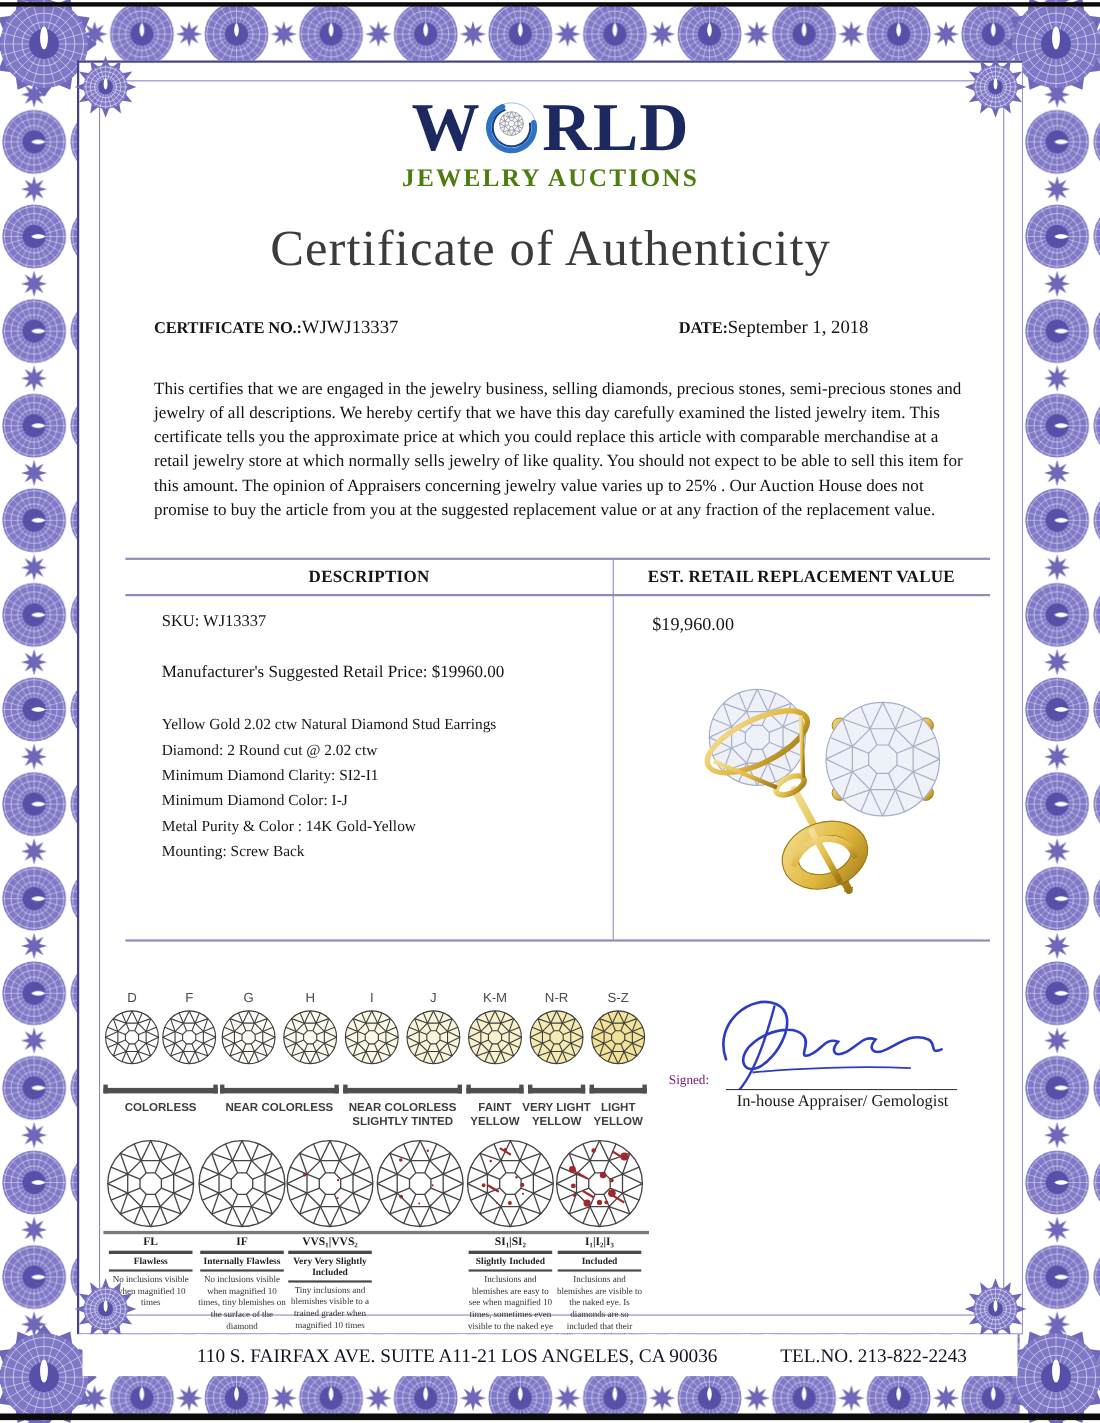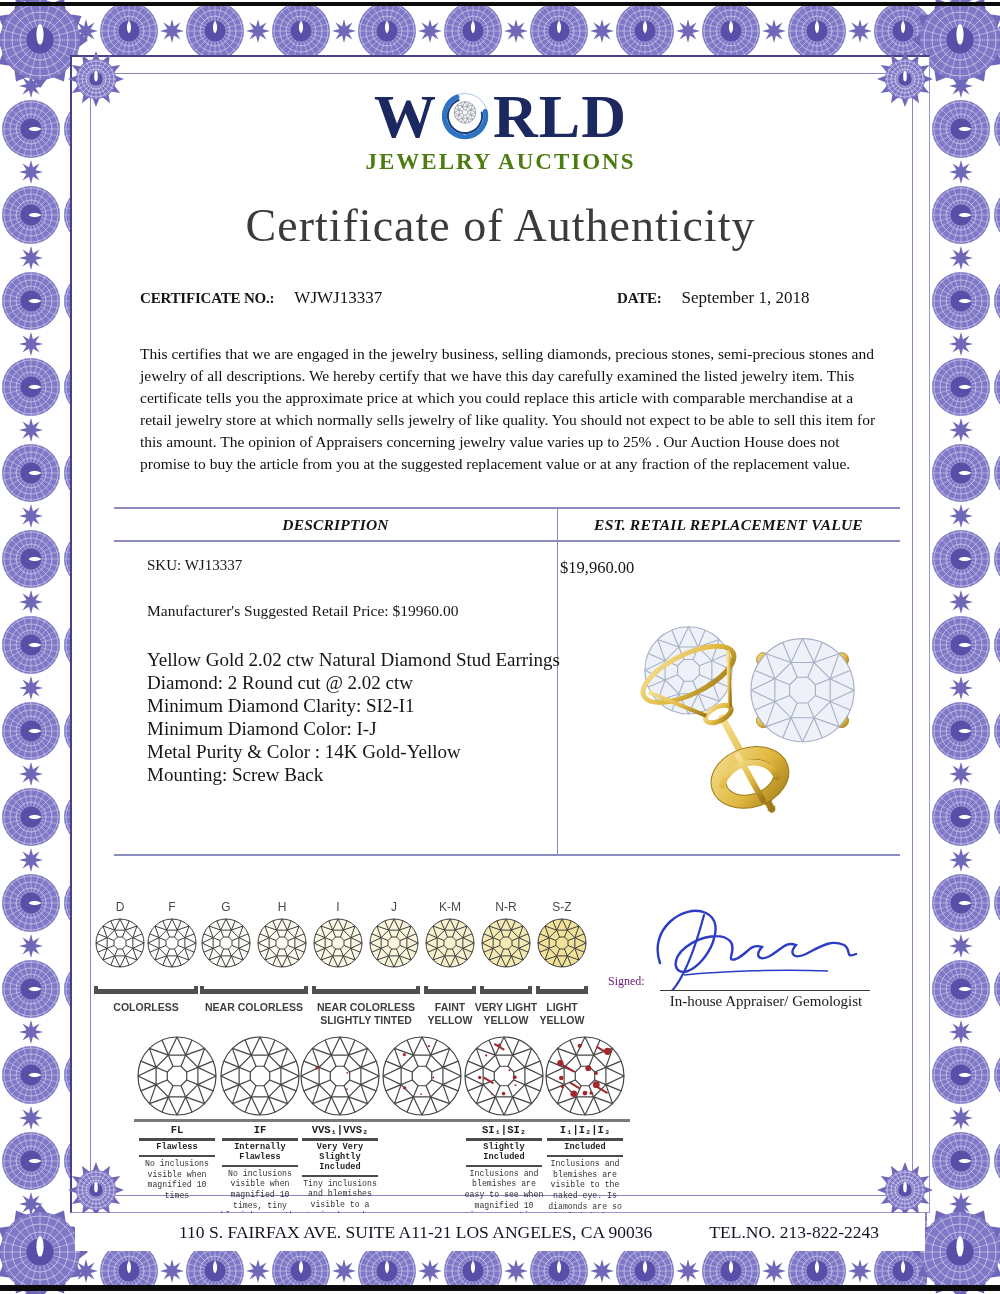--- a/index.html
+++ b/index.html
@@ -25,55 +25,55 @@
              font-weight:bold;font-size:62px;color:#1c2960;letter-spacing:1px;line-height:1;}
   .logo-word .globe{display:inline-block;width:54px;height:54px;margin:0 1px;}
   .logo-sub{font-weight:bold;font-size:23px;color:#4d7c0f;letter-spacing:2px;margin-top:2px;}
 
   .cert-title{position:absolute;top:142px;left:0;width:100%;text-align:center;
               font-size:46px;color:#3b3b3b;letter-spacing:1px;}
 
   .meta-cert{position:absolute;left:68px;top:231px;}
   .meta-date{position:absolute;left:545px;top:231px;}
   .meta-label{font-weight:bold;font-size:15px;letter-spacing:-0.2px;}
-  .meta-value{font-size:17px;margin-left:20px;text-align:center;}
+  .meta-value{font-size:17px;margin-left:0;text-align:center;}
 
   .body-text{position:absolute;left:68px;top:286px;width:740px;font-size:15.5px;line-height:1.42;color:#101010;}
 
   .jtable{position:absolute;left:42px;top:450px;width:786px;height:349px;
           border-top:2px solid #8d8cbe;border-bottom:2px solid #8d8cbe;box-sizing:border-box;}
-  .thead{display:flex;height:33px;align-items:center;border-bottom:2px solid #8d8cbe;box-sizing:border-box;font-style:italic;}
+  .thead{display:flex;height:33px;align-items:center;border-bottom:2px solid #8d8cbe;box-sizing:border-box;}
   .th{font-weight:bold;font-size:15.5px;letter-spacing:0.2px;text-align:center;}
   .th1{width:443px;}
   .th2{flex:1;}
   .vdiv{position:absolute;left:443px;top:0;bottom:0;width:1px;background:#8d8cbe;}
   .sku{position:absolute;left:33px;top:48px;font-size:15px;}
   .msrp{position:absolute;left:33px;top:93px;font-size:15.5px;}
-  .details{position:absolute;left:33px;top:139px;font-size:19px;line-height:23px;}
-  .value{position:absolute;left:446px;top:49px;font-size:16.5px;}
+  .details{position:absolute;left:33px;top:139px;font-size:14px;line-height:23px;}
+  .value{position:absolute;left:479px;top:49px;font-size:16.5px;}
   .earrings{position:absolute;left:486px;top:80px;width:290px;height:238px;}
 
   .note{position:absolute;left:75px;top:812px;font-size:15px;}
 
   .color-chart{position:absolute;left:20px;top:843px;width:520px;height:150px;}
   .grade-cell{position:absolute;width:56px;text-align:center;}
   .grade-letter{font-family:"Liberation Sans",sans-serif;font-size:12px;color:#4a4a4a;height:17px;}
   .bracket{position:absolute;top:86px;height:8px;border-left:4px solid #4f4f4f;
            border-right:4px solid #4f4f4f;border-bottom:5px solid #4f4f4f;box-sizing:border-box;}
   .group-label{position:absolute;top:101px;font-family:"Liberation Sans",sans-serif;
                font-size:10.5px;font-weight:bold;color:#3e3e3e;text-align:center;line-height:1.2;}
 
   .signature-block{position:absolute;left:530px;top:838px;width:280px;height:125px;}
   .sig-squiggle{position:absolute;left:30px;top:-4px;width:250px;height:100px;}
   .sig-label{position:absolute;left:6px;top:79px;font-size:12px;color:#701a75;}
   .sig-line{position:absolute;left:58px;top:95px;width:210px;border-top:1px solid #3a3a3a;}
   .sig-title{position:absolute;left:58px;top:98px;width:212px;text-align:center;font-size:15px;color:#1a1a1a;}
 
   .clarity-chart{position:absolute;left:22px;top:978px;width:500px;height:165px;
-                 font-family:Liberation Mono, monospace;margin-left:40px;}
+                 font-family:Liberation Serif, serif;}
   .clarity-stones{position:absolute;left:0;top:0;width:498px;height:82px;}
   .clarity-baseline{position:absolute;left:0;top:84px;width:496px;height:3px;background:#7a7a7a;}
   .clar-col{position:absolute;top:89px;width:82px;text-align:center;}
   .clar-grade{font-size:10.5px;font-weight:bold;color:#1d1d1d;}
   .clar-bar{height:3px;background:#4a4a4a;margin:2px 3px;}
   .clar-name{font-size:8.6px;font-weight:bold;color:#222;line-height:1.15;}
   .clar-desc{font-size:8.2px;color:#333;line-height:1.3;margin-top:2px;}
 
   .footer-band{position:absolute;left:75px;top:1213px;width:850px;height:38px;background:#fff;z-index:2;
                display:flex;align-items:center;justify-content:space-between;

